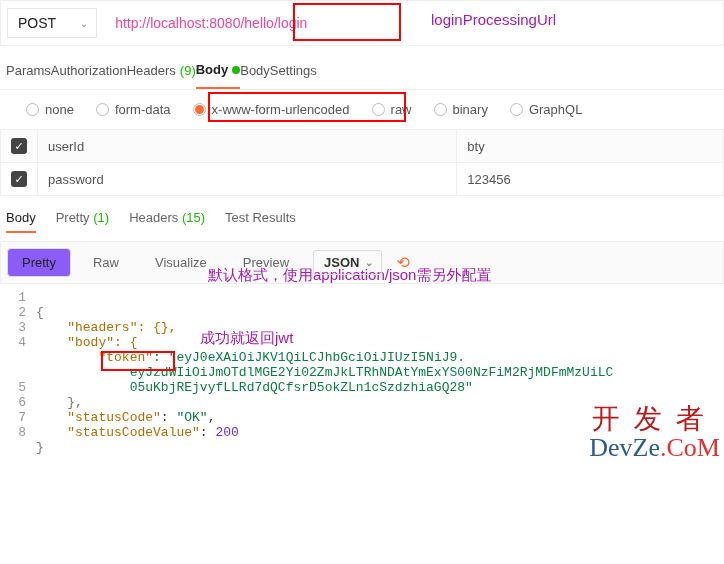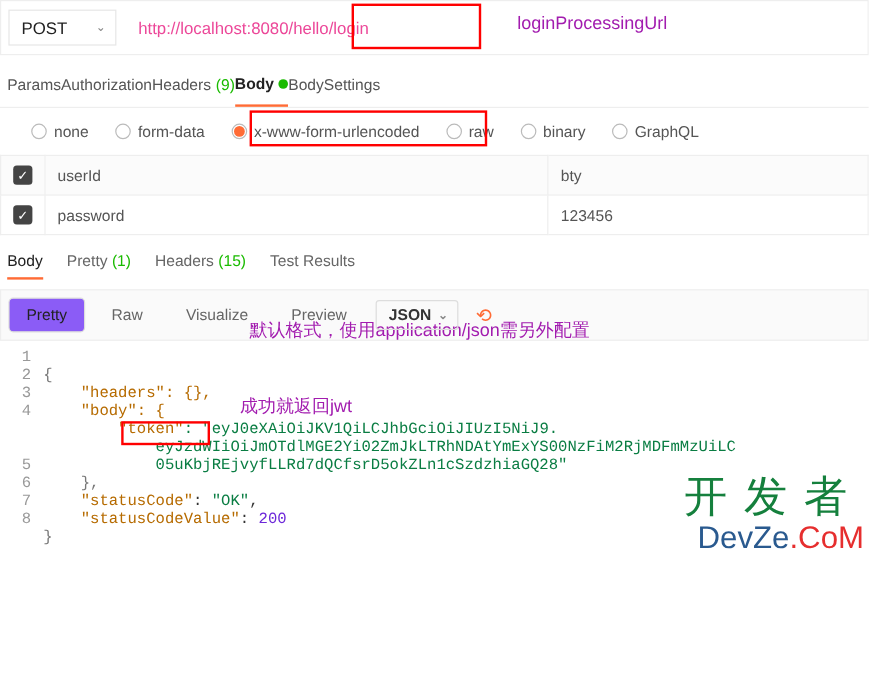--- a/index.html
+++ b/index.html
@@ -66,22 +66,22 @@
   .wrap-icon { margin-left:6px; color:#ff6b35; font-size:16px; }
   .code { display:flex; font-family: Consolas, "Courier New", monospace; font-size:13px; padding:6px 0 8px; position:relative;}
   .gutter { width:36px; text-align:right; color:#999; padding-right:10px; user-select:none;}
   .codelines { flex:1; white-space:pre; color:#333; overflow:hidden;}
   .brace { color:#777;}
   .key { color:#b66b00; }
   .str { color:#0a7d43; }
   .num { color:#6d28d9; }
   .box3 { position:absolute; border:2px solid #f00; left:101px; top:67px; width:74px; height:20px; pointer-events:none;}
   .watermark { position:absolute; right:4px; bottom:0; text-align:right; line-height:1.1; pointer-events:none; user-select:none;}
-  .wm1 { font-size:36px; color:#15803d; letter-spacing:14px; font-family:"SimHei","Microsoft YaHei";text-align:center;}
-  .wm2 { font-size:26px; color:#2a5a8f; font-family:Liberation Sans, sans-serif; letter-spacing:0;}
+  .wm1 { font-size:28px; color:#b91c1c; letter-spacing:14px; font-family:"SimHei","Microsoft YaHei";text-align:center;}
+  .wm2 { font-size:26px; color:#2a5a8f; font-family:Liberation Serif, serif; letter-spacing:0;}
   .wm2 .dc { color:#e62e2e;}
   .rel { position:relative; }
 </style>
 </head>
 <body>
 
 <div class="url-row rel">
   <div class="method-select">
     <span>POST</span>
     <span class="chev">⌄</span>

